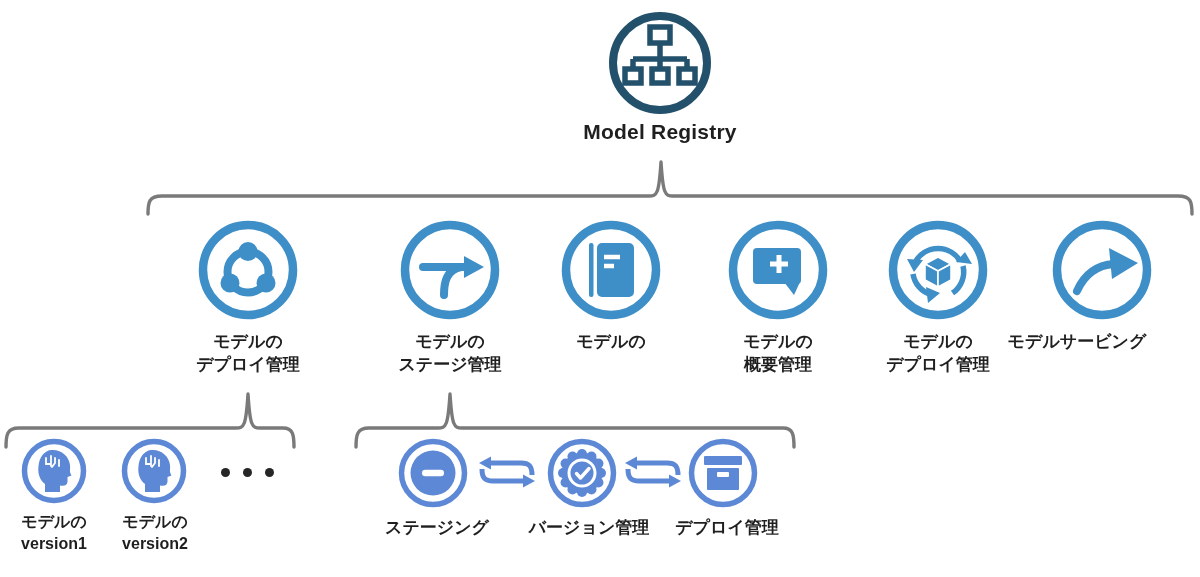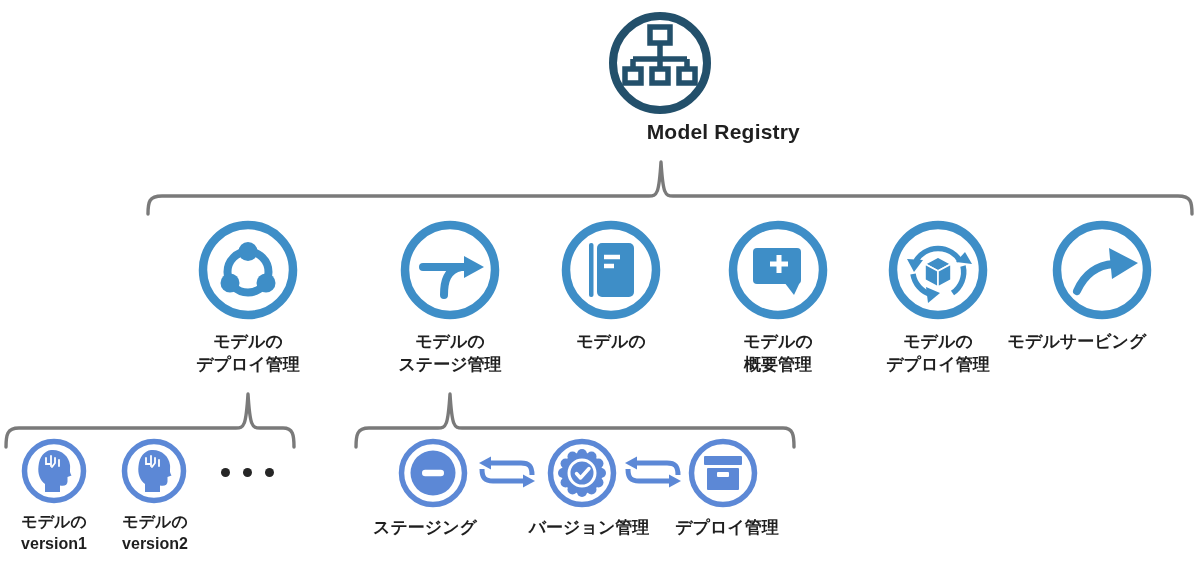--- a/index.html
+++ b/index.html
@@ -3,21 +3,21 @@
 <meta charset="utf-8">
 <style>
   :root{
     --primary:#3e8ec7; --secondary:#5c88d6; --dark:#23506b;
     --brace:#7a7a7a; --text:#1f1f1f;
   }
   *{margin:0;padding:0;box-sizing:border-box;}
   body{background:#ffffff;font-family:"Liberation Sans","DejaVu Sans",sans-serif;}
   .canvas{position:relative;width:1200px;height:577px;background:#fff;overflow:hidden;}
   .abs{position:absolute;}
-  .root-title{left:520px;top:120px;width:280px;text-align:right;
+  .root-title{left:520px;top:120px;width:280px;text-align:center;
     font-size:21px;font-weight:bold;color:var(--text);letter-spacing:.2px;}
   .feature-label{top:331px;width:180px;text-align:center;font-size:17px;
     font-weight:bold;color:var(--text);line-height:1.33;}
   .sub-label{text-align:center;font-weight:bold;color:var(--text);}
   .version-label{top:511px;width:130px;font-size:16px;line-height:1.35;}
   .stage-label{top:516px;width:170px;font-size:17px;}
   .dots{left:221px;top:468px;display:flex;gap:13px;}
   .dots i{width:9px;height:9px;border-radius:50%;background:#262626;display:block;}
   svg{display:block;}
   .sp{stroke:var(--primary);fill:none;}
@@ -209,21 +209,21 @@
     <polygon class="fs" points="45,19.5 57,26 45,32.5"></polygon>
   </svg>
 
   <svg class="abs" style="left:688px;top:438px" width="70" height="70" viewBox="-35 -35 70 70">
     <circle r="31.5" class="ss" stroke-width="5.5"></circle>
     <rect x="-19" y="-17" width="38" height="9" rx="1" class="fs"></rect>
     <rect x="-16" y="-5" width="32" height="22" rx="1" class="fs"></rect>
     <rect x="-6" y="-1" width="12" height="5" rx="1" class="fw"></rect>
   </svg>
 
-  <div class="abs sub-label stage-label" style="left:340px">
+  <div class="abs sub-label stage-label" style="left:352px">
     <div>ステージング</div>
   </div>
   <div class="abs sub-label stage-label" style="left:504px">
     <div>バージョン管理</div>
   </div>
   <div class="abs sub-label stage-label" style="left:642px">
     <div>デプロイ管理</div>
   </div>
 
 </div>

